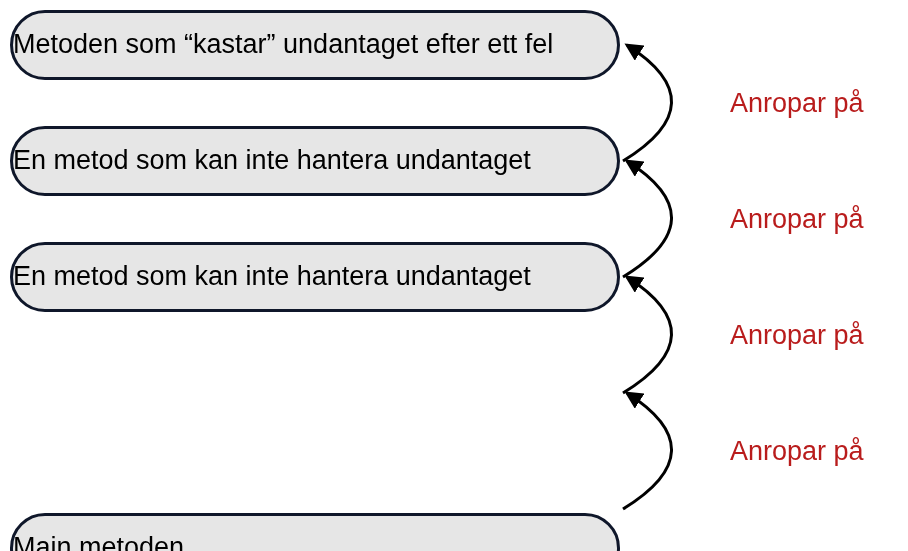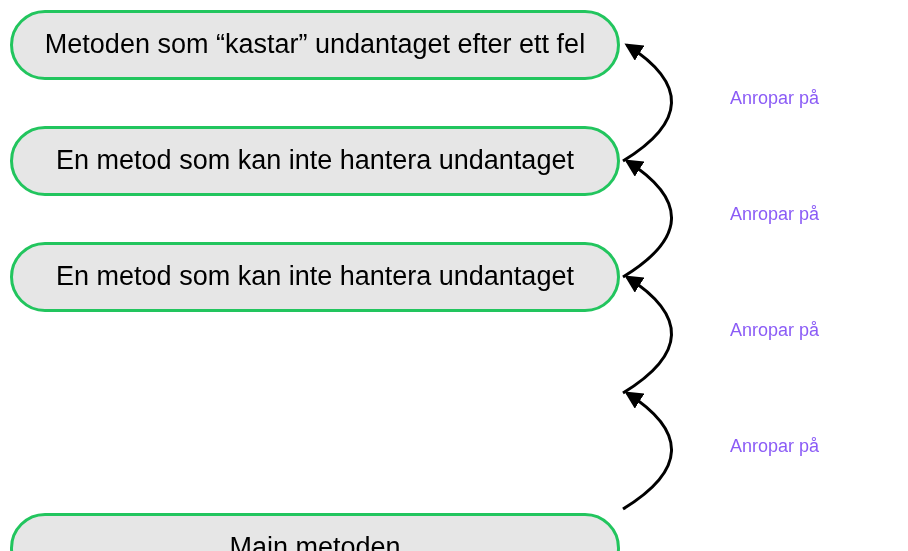--- a/index.html
+++ b/index.html
@@ -13,38 +13,38 @@
   .canvas {
     position: relative;
     width: 908px;
     height: 551px;
   }
   .node {
     position: absolute;
     left: 10px;
     width: 610px;
     height: 70px;
-    border: 3px solid #22c55e;
+    border: 3px solid #0f172a;
     border-radius: 35px;
     background: #e6e6e6;
     display: flex;
     align-items: center;
-    justify-content: center;
+    justify-content: flex-start;
     box-sizing: border-box;
   }
   .node-text {
     font-size: 27px;
     color: #000;
     text-align: center;
     line-height: 1.15;
   }
   .arrow-label {
     position: absolute;
-    font-size: 18px;
-    color: #8b5cf6;
+    font-size: 27px;
+    color: #b91c1c;
     white-space: nowrap;
   }
   svg.arrows {
     position: absolute;
     left: 0;
     top: 0;
     width: 908px;
     height: 551px;
     pointer-events: none;
   }

